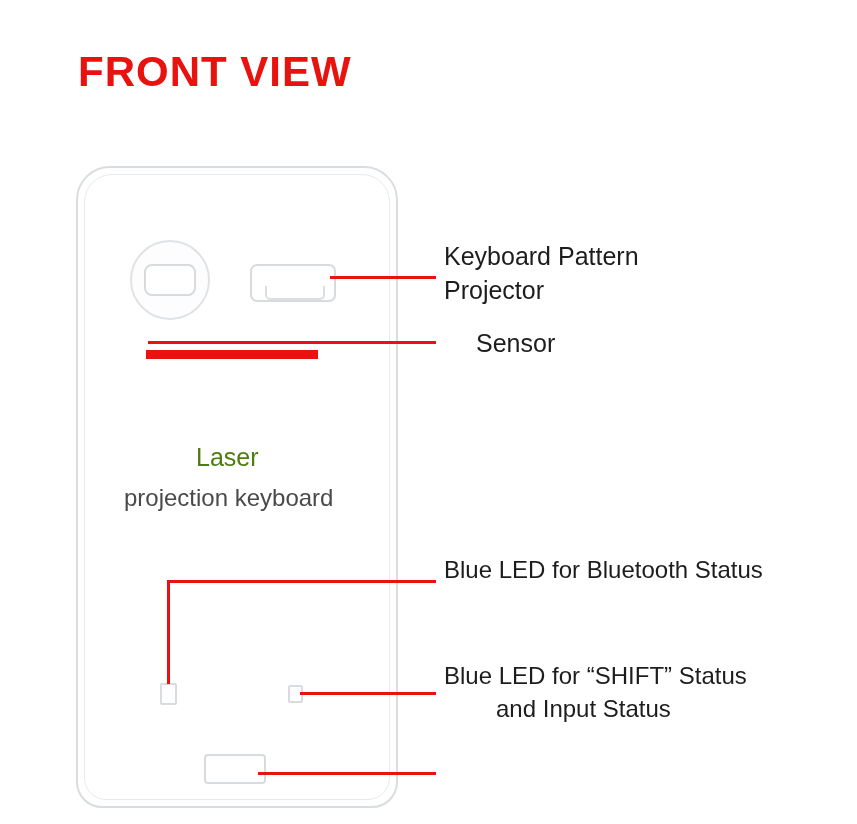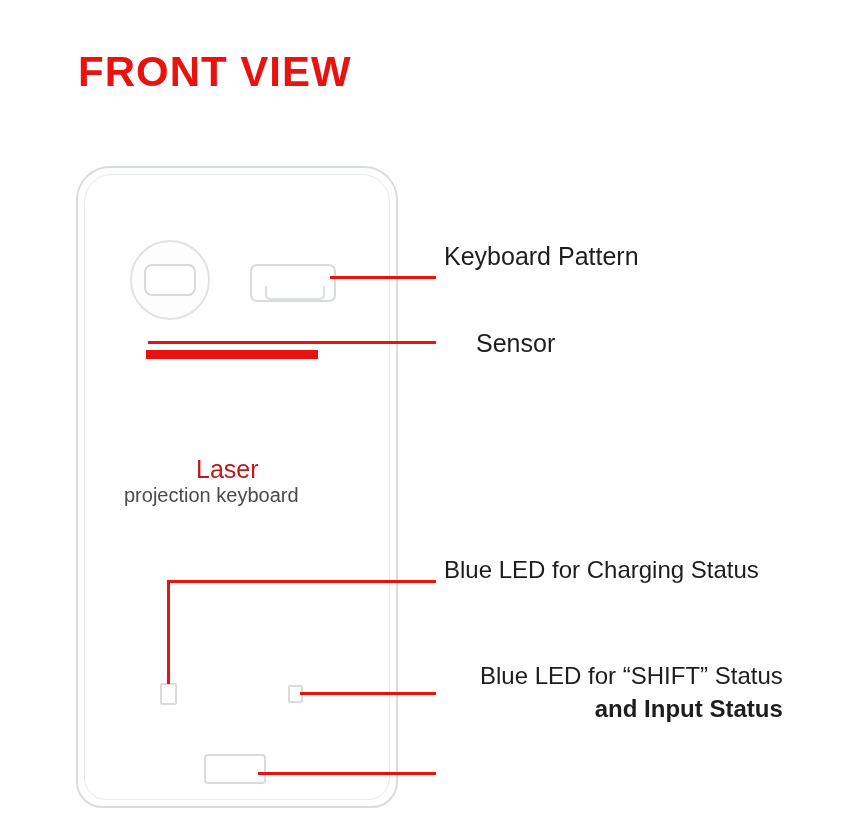--- a/index.html
+++ b/index.html
@@ -108,30 +108,30 @@
     left: 146px;
     top: 350px;
     width: 172px;
     height: 9px;
     background: #e8130f;
   }
   
   .brand-main {
     position: absolute;
     left: 196px;
-    top: 455px;
+    top: 443px;
     font-size: 25px;
-    color: #b91c1c;
+    color: #4d7c0f;
     white-space: nowrap;
   }
   .brand-sub {
     position: absolute;
     left: 124px;
     top: 484px;
-    font-size: 20px;
+    font-size: 24px;
     color: #4a4a4a;
     white-space: nowrap;
   }
   
   .led {
     position: absolute;
     width: 17px;
     height: 22px;
     border: 2px solid #d9dcdf;
     box-sizing: border-box;
@@ -159,25 +159,24 @@
   }
   .ln-h { height: 3px; }
   .ln-v { width: 3px; }
   
   .label {
     position: absolute;
     font-size: 25px;
     color: #1d1d1d;
     line-height: 34px;
     white-space: nowrap;
-    text-align: right;
   }
   .label.sm { font-size: 24px; line-height: 33px; }
   .label .l2 { display: block; }
-  .label .indent { display: block; padding-left: 52px; font-weight: bold; }
+  .label .indent { display: block; padding-left: 52px; }
 </style>
 </head>
 <body>
 
 <div id="stage">
 
   <div class="title">FRONT VIEW</div>
 
   <div class="device-outer"></div>
   <div class="device-inner"></div>
@@ -203,27 +202,28 @@
 
   <div class="ln ln-v" style="left:167px; top:580px; height:104px;"></div>
   <div class="ln ln-h" style="left:167px; top:580px; width:269px;"></div>
 
   <div class="ln ln-h" style="left:300px; top:692px; width:136px;"></div>
 
   <div class="ln ln-h" style="left:258px; top:772px; width:178px;"></div>
 
   <div class="label" style="left:444px; top:239px;">
     <span class="l2">Keyboard Pattern</span>
+    <span class="l2">Projector</span>
   </div>
 
   <div class="label" style="left:444px; top:326px;margin-left:32px;">Sensor</div>
 
   <div class="label sm" style="left:444px; top:553px;">
-    <span class="l2">Blue LED for Charging Status</span>
+    <span class="l2">Blue LED for Bluetooth Status</span>
   </div>
 
-  <div class="label sm" style="left:444px; top:659px;margin-left:36px;">
+  <div class="label sm" style="left:444px; top:659px;">
     <span class="l2">Blue LED for “SHIFT” Status</span>
     <span class="indent">and Input Status</span>
   </div>
 
 
 </div>
 
 </body></html>

